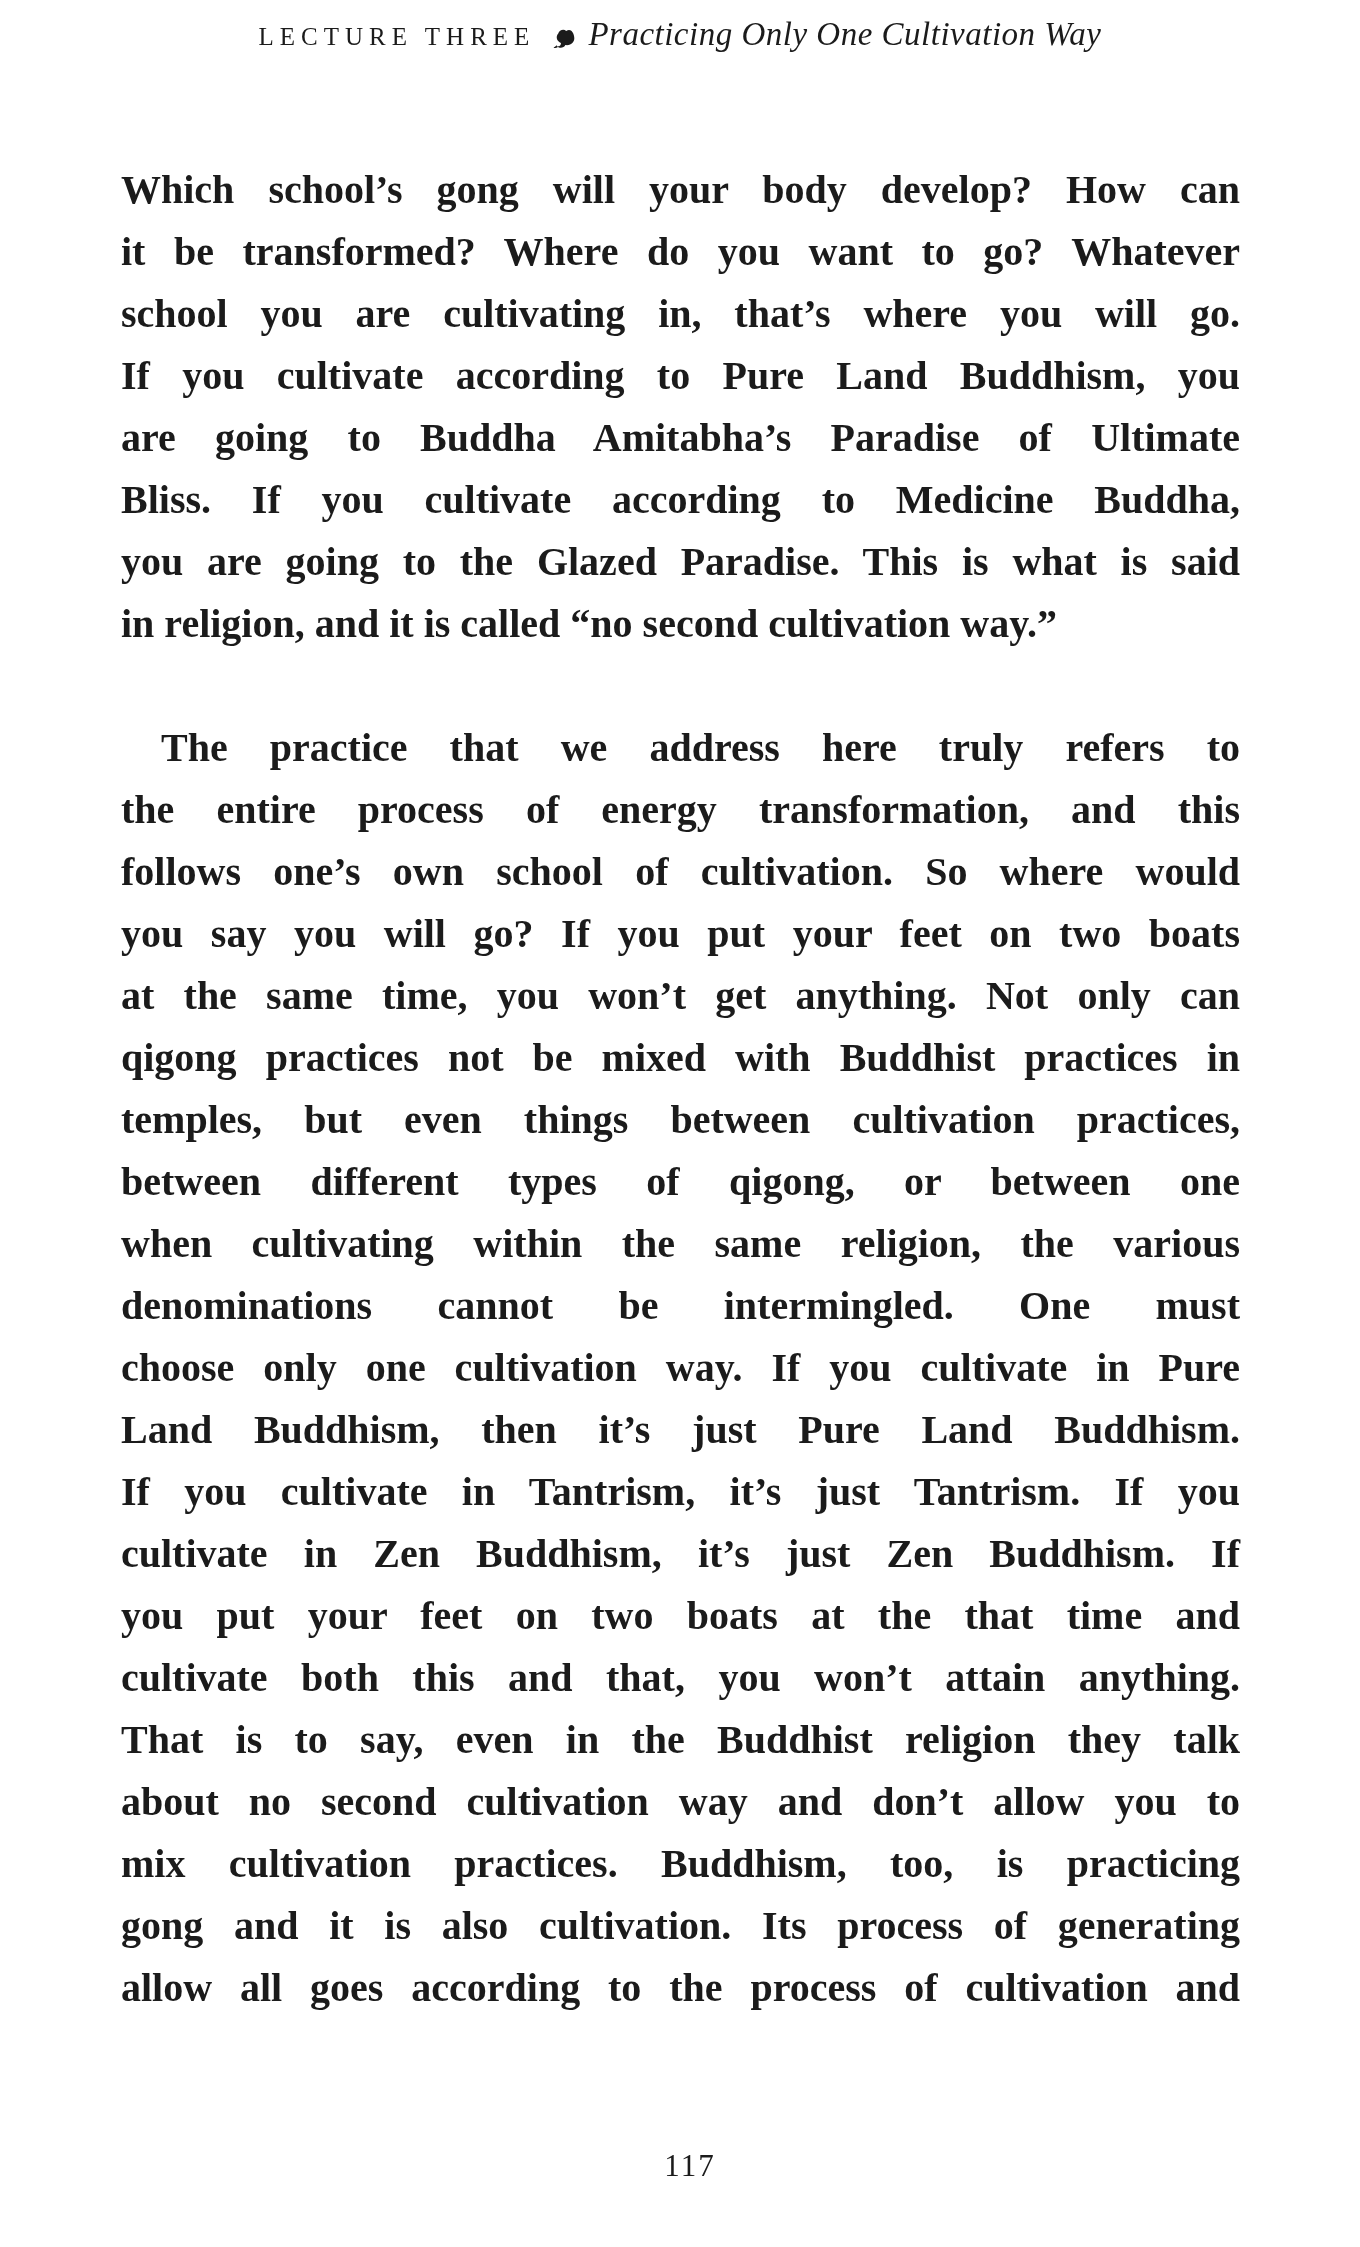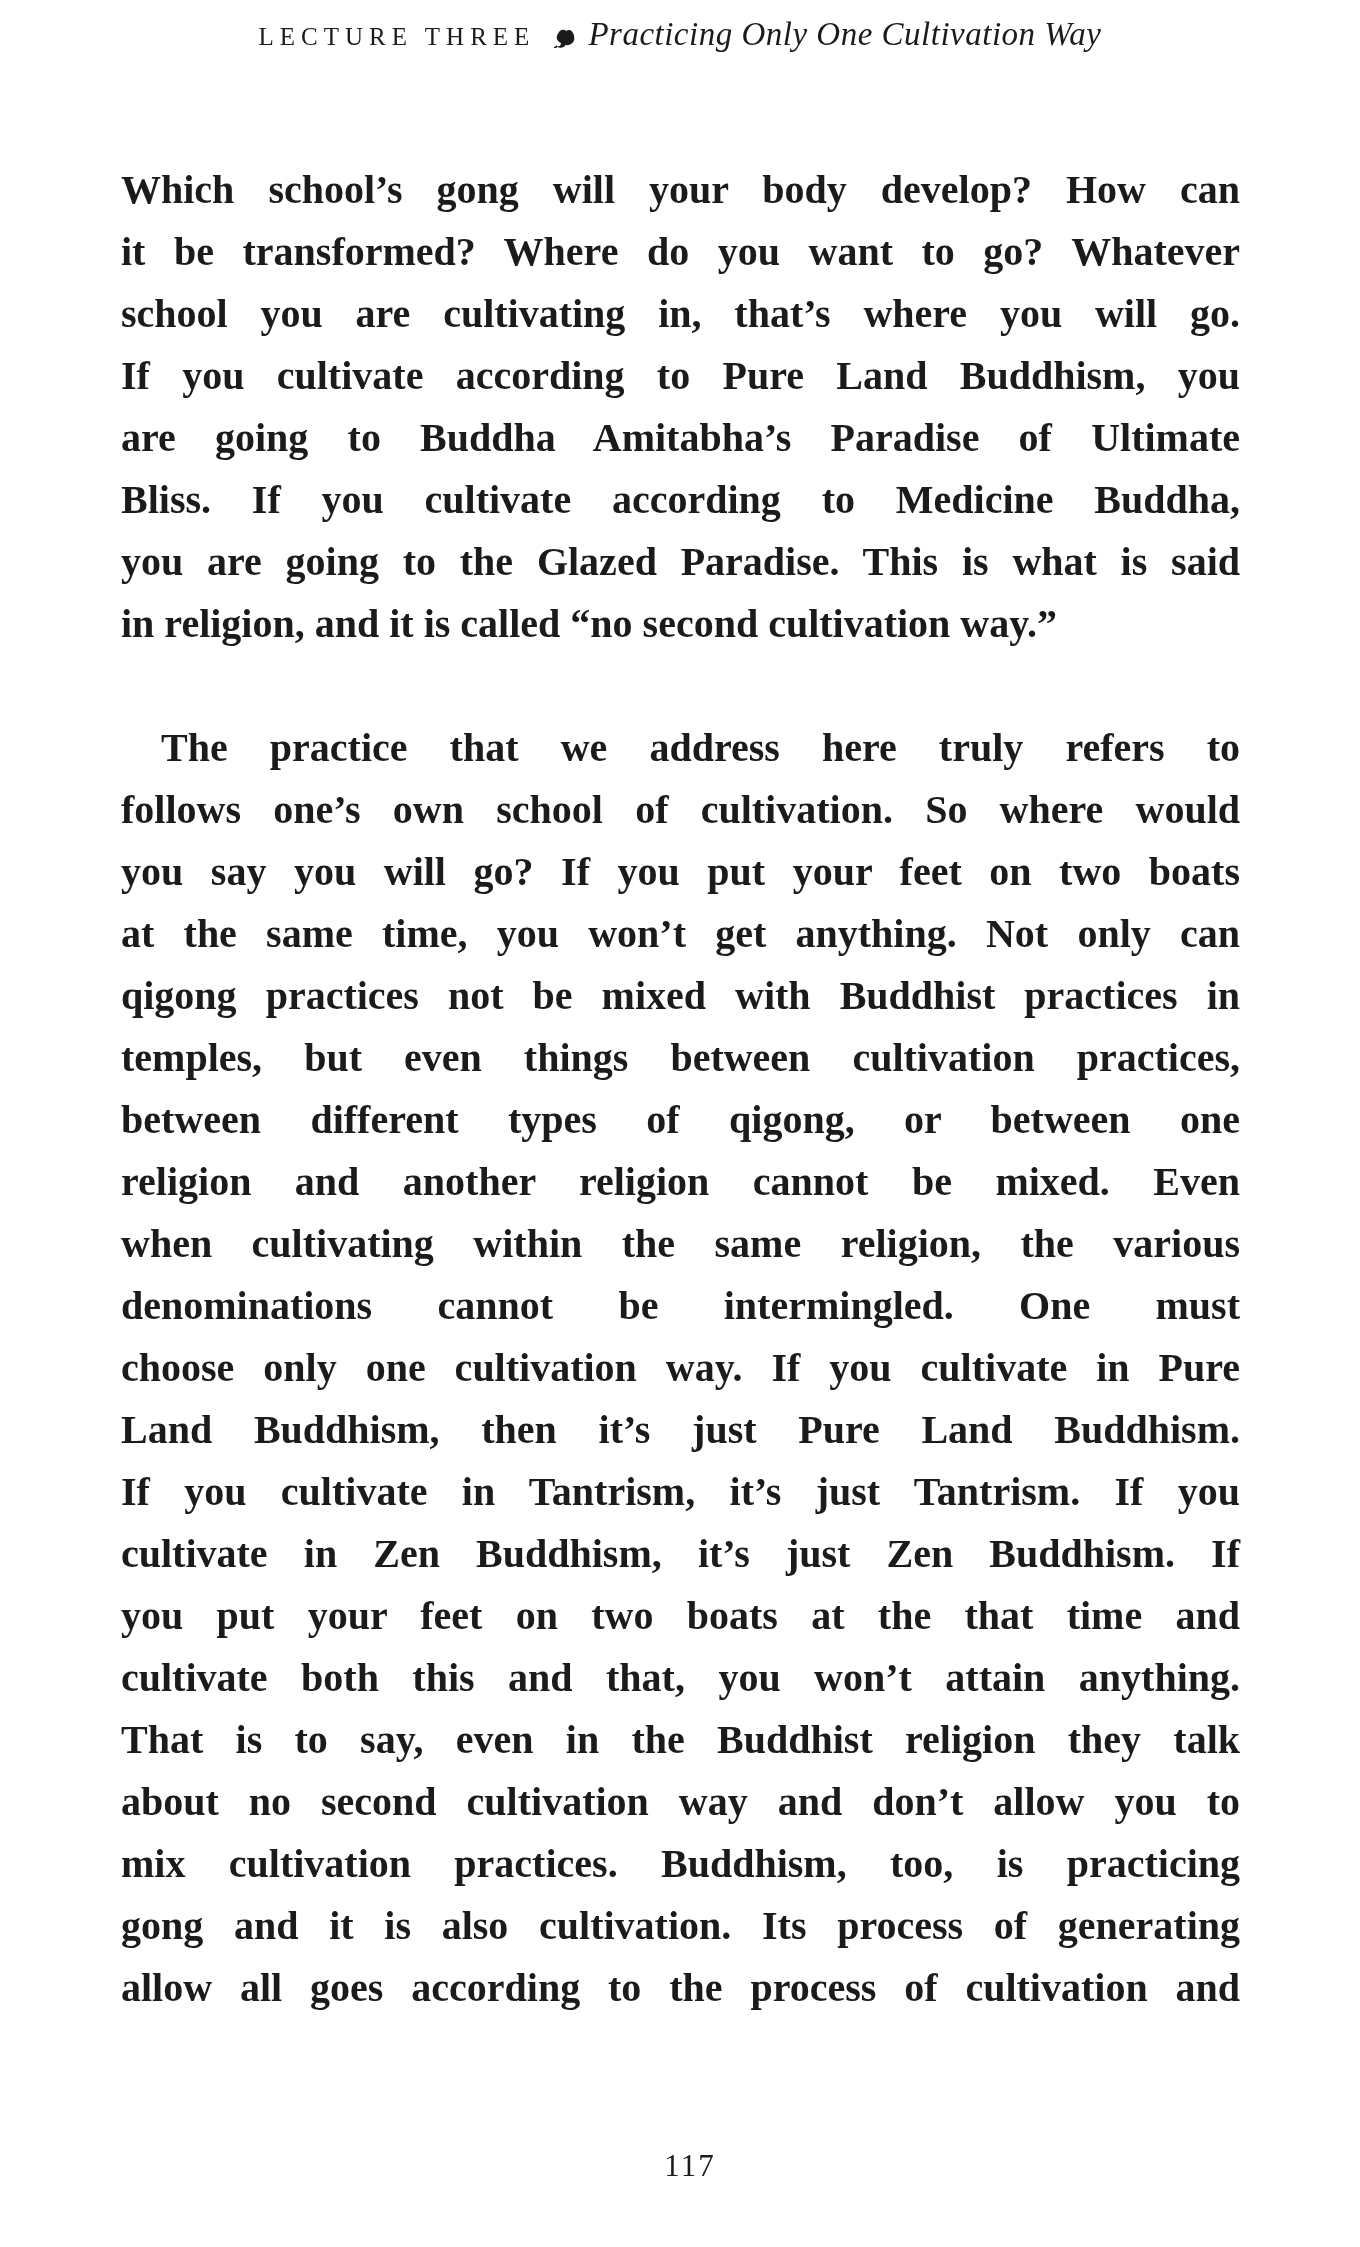--- a/index.html
+++ b/index.html
@@ -101,27 +101,27 @@
       <div class="text-line">school you are cultivating in, that’s where you will go.</div>
       <div class="text-line">If you cultivate according to Pure Land Buddhism, you</div>
       <div class="text-line">are going to Buddha Amitabha’s Paradise of Ultimate</div>
       <div class="text-line">Bliss. If you cultivate according to Medicine Buddha,</div>
       <div class="text-line">you are going to the Glazed Paradise. This is what is said</div>
       <div class="text-line para-end">in religion, and it is called “no second cultivation way.”</div>
     </div>
 
     <div class="paragraph">
       <div class="text-line indent">The practice that we address here truly refers to</div>
+      <div class="text-line">the entire process of energy transformation, and this</div>
       <div class="text-line">follows one’s own school of cultivation. So where would</div>
       <div class="text-line">you say you will go? If you put your feet on two boats</div>
       <div class="text-line">at the same time, you won’t get anything. Not only can</div>
       <div class="text-line">qigong practices not be mixed with Buddhist practices in</div>
       <div class="text-line">temples, but even things between cultivation practices,</div>
       <div class="text-line">between different types of qigong, or between one</div>
-      <div class="text-line">religion and another religion cannot be mixed. Even</div>
       <div class="text-line">when cultivating within the same religion, the various</div>
       <div class="text-line">denominations cannot be intermingled. One must</div>
       <div class="text-line">choose only one cultivation way. If you cultivate in Pure</div>
       <div class="text-line">Land Buddhism, then it’s just Pure Land Buddhism.</div>
       <div class="text-line">If you cultivate in Tantrism, it’s just Tantrism. If you</div>
       <div class="text-line">cultivate in Zen Buddhism, it’s just Zen Buddhism. If</div>
       <div class="text-line">you put your feet on two boats at the that time and</div>
       <div class="text-line">cultivate both this and that, you won’t attain anything.</div>
       <div class="text-line">That is to say, even in the Buddhist religion they talk</div>
       <div class="text-line">about no second cultivation way and don’t allow you to</div>

